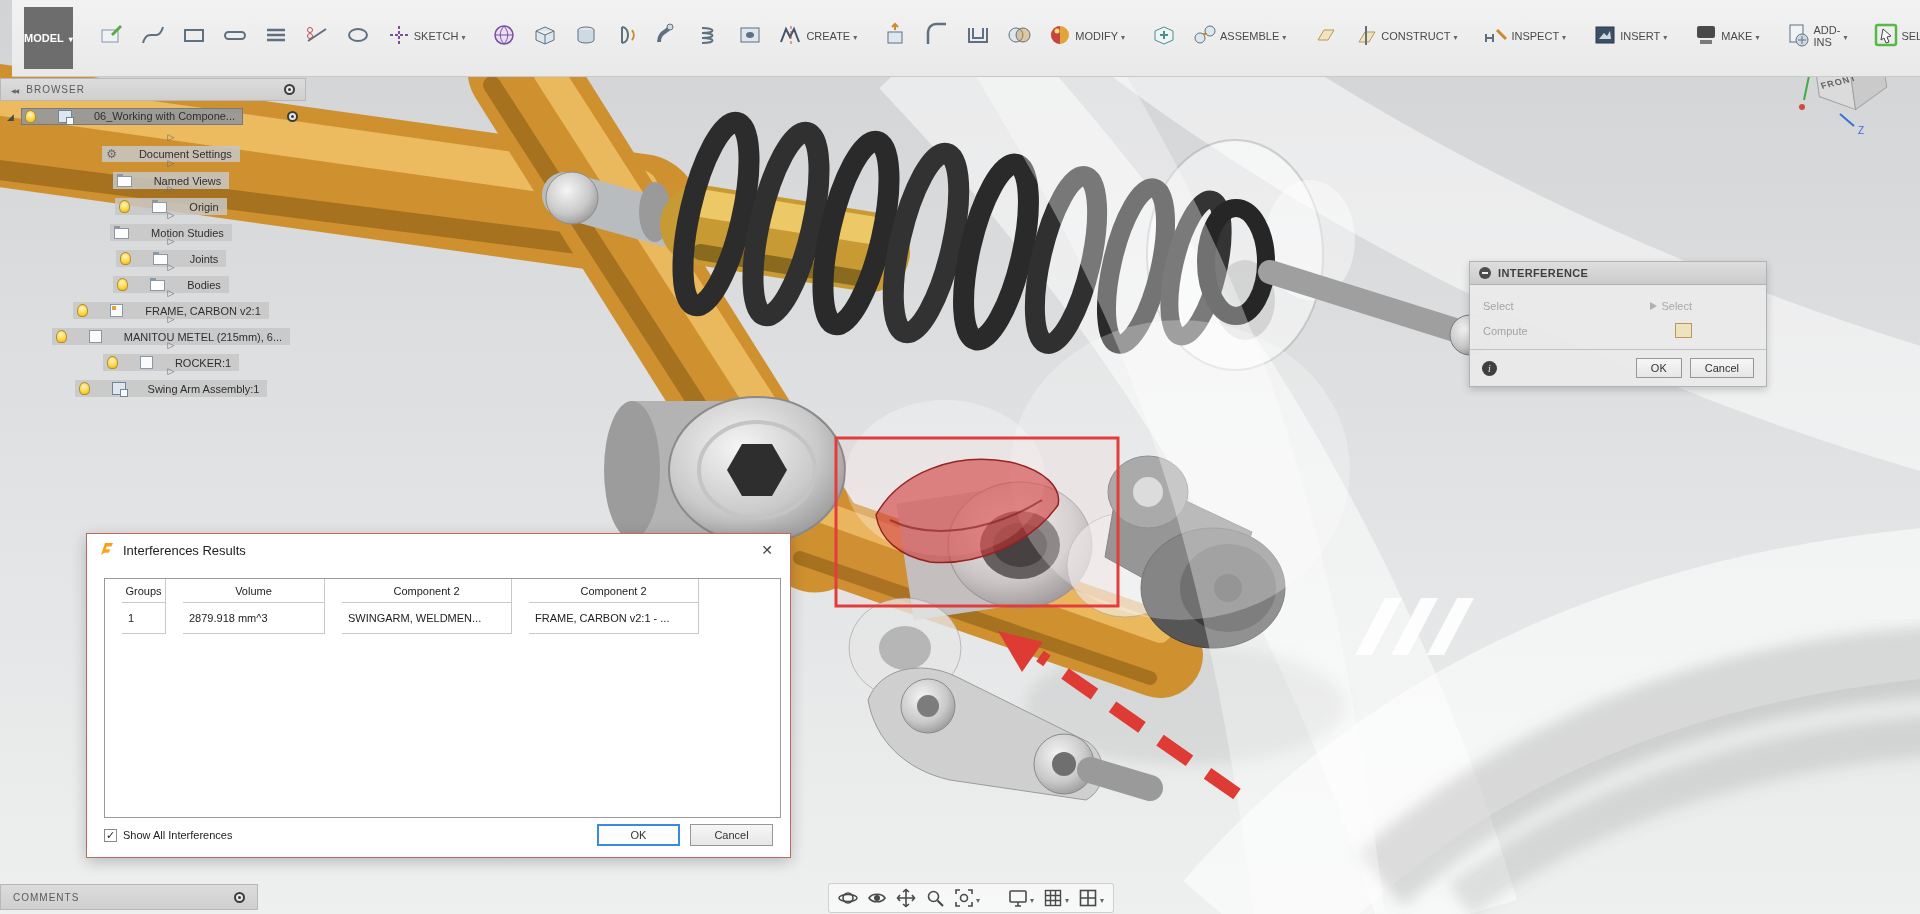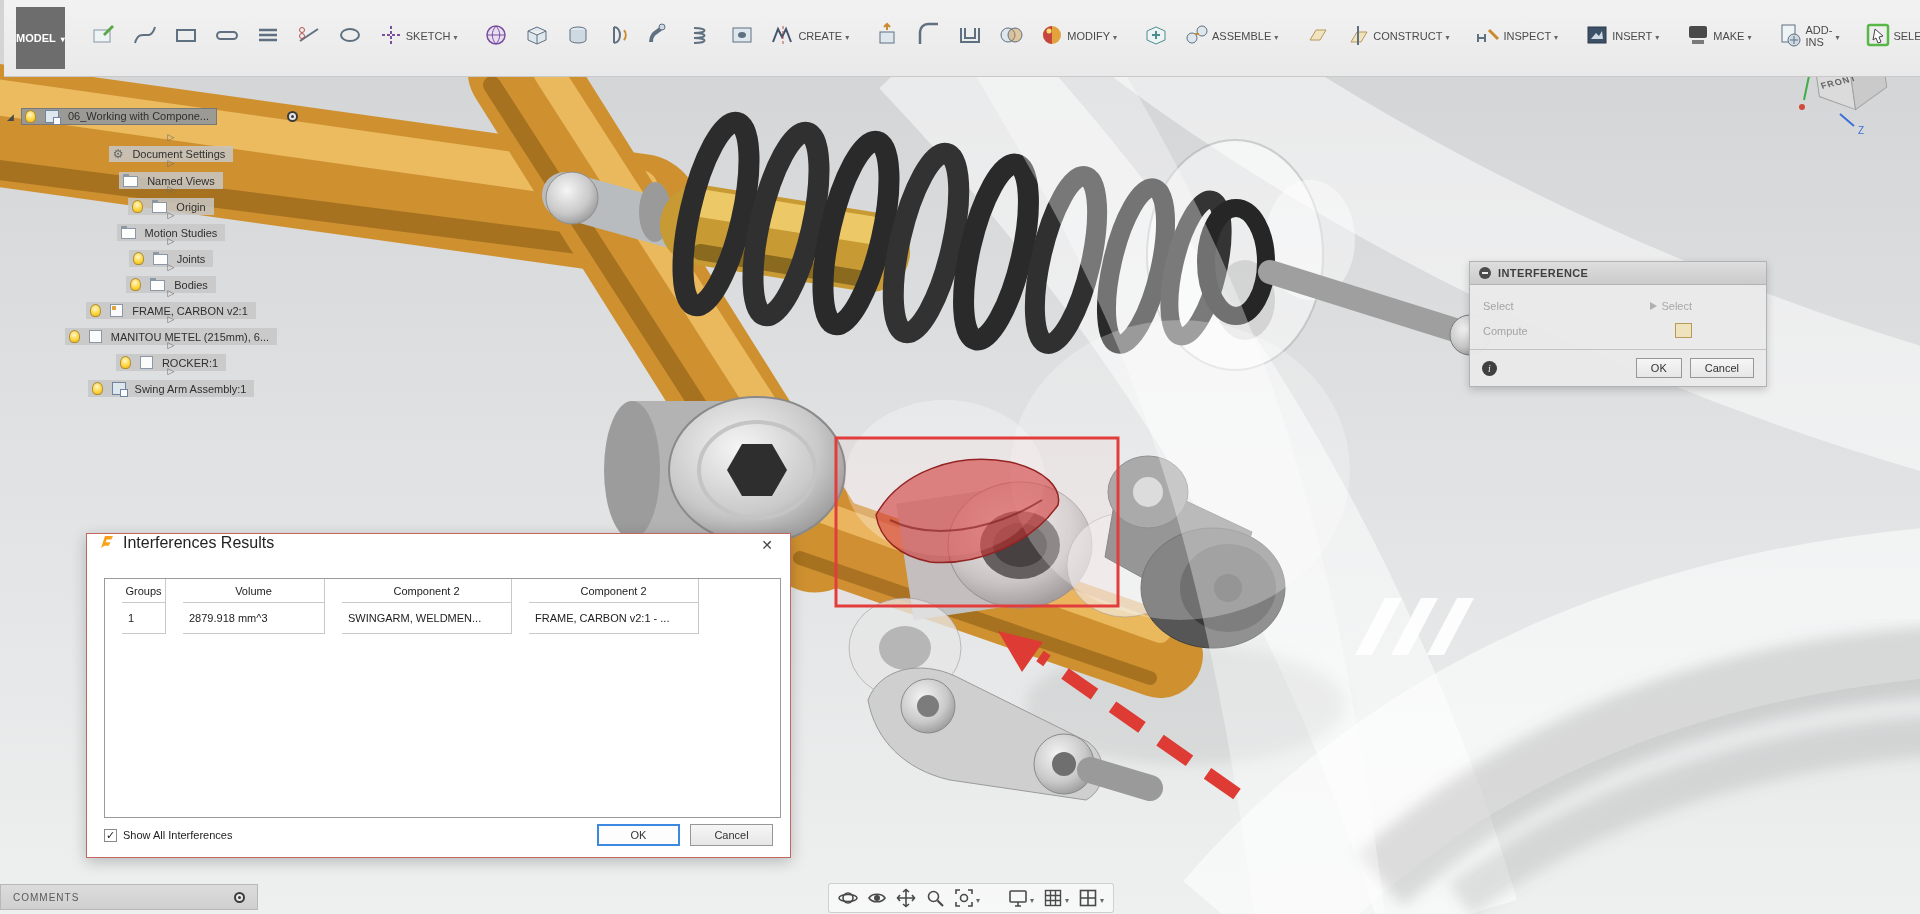--- a/index.html
+++ b/index.html
@@ -1,21 +1,21 @@
 <!DOCTYPE html>
 <html><head>
 <meta charset="utf-8">
 <style>
   html,body{margin:0;padding:0;background:#e8e8e8;}
   #app{position:relative;width:1920px;height:914px;overflow:hidden;
        font-family:"Liberation Sans",sans-serif;-webkit-font-smoothing:antialiased;}
   
   #scene{position:absolute;inset:0;z-index:0;}
   
-  #toolbar{position:absolute;top:0;left:4px;right:0;height:76px;background:linear-gradient(#f2f2f2,#e9e9e9);
+  #toolbar{position:absolute;top:0;left:12px;right:0;height:76px;background:linear-gradient(#f2f2f2,#e9e9e9);
            border-bottom:1px solid #c9c9c9;display:flex;align-items:stretch;z-index:30;justify-content:space-between;}
   .model-btn{width:92px;margin:7px 12px 7px 12px;background:#6d6d6d;color:#fff;display:flex;
              align-items:center;justify-content:center;gap:5px;font-size:11px;font-weight:bold;cursor:pointer;}
   .model-btn .caret::before{color:#fff;}
   .tb-group{display:flex;flex-direction:row;justify-content:space-between;padding:7px 12px 14px;}
   .tb-icons{display:flex;gap:11px;align-items:center;justify-content:center;}
   .tbi{width:30px;height:30px;display:flex;align-items:center;justify-content:center;cursor:pointer;}
   .tbi svg{display:block;}
   .tb-label{display:flex;align-items:center;justify-content:center;gap:3px;font-size:11px;color:#4a4a4a;padding-top:3px;}
   .caret::before{content:"▾";font-size:8px;color:#666;}
@@ -27,21 +27,21 @@
   .dbl::before{content:"◀◀";font-size:6px;letter-spacing:-1px;color:#666;}
   .dot-ic{width:11px;height:11px;border-radius:50%;border:2px solid #3c3c3c;box-sizing:border-box;
           position:relative;background:#e9e9e9;margin-left:auto;cursor:pointer;}
   .dot-ic::after{content:"";position:absolute;inset:2px;border-radius:50%;background:#3c3c3c;}
   #browser-tree{position:absolute;left:4px;top:102px;width:306px;z-index:20;}
   .b-row{display:flex;align-items:center;height:26px;gap:4px;font-size:11px;color:#2f2f2f;}
   .b-row.child{padding-left:28px;flex-direction:column;}
   .tri{width:13px;text-align:center;cursor:pointer;}
   .tri::before{content:"▷";font-size:9px;color:#6a6a6a;}
   .tri.exp::before{content:"◢";font-size:9px;color:#4a4a4a;}
-  .chip{display:inline-flex;align-items:center;gap:9px;background:rgba(199,199,199,.85);padding:2px 8px 2px 4px;}
+  .chip{display:inline-flex;align-items:center;gap:22px;background:rgba(199,199,199,.85);padding:2px 8px 2px 4px;}
   .chip.dark{background:rgba(152,152,152,.95);border:1px solid #787878;padding:1px 7px 1px 3px;}
   .bulb{width:9px;height:11px;border-radius:50% 50% 42% 42%;cursor:pointer;
         background:radial-gradient(circle at 45% 35%,#fff6c8,#ffd43a 60%,#e3ac19);border:1px solid #b08d2f;}
   .ic-gear{font-size:12px;line-height:1;color:#666;}
   .ic-gear::before{content:"⚙";}
   .ic-folder{width:13px;height:9px;background:#fdfdfd;border:1px solid #8a97a5;position:relative;margin-top:2px;}
   .ic-folder::before{content:"";position:absolute;left:-1px;top:-3px;width:6px;height:2px;background:#8a97a5;}
   .ic-comp{width:11px;height:11px;border:1px solid #8a97a5;background:#fbfbfb;position:relative;}
   .ic-comp.orange::after{content:"";position:absolute;left:1px;top:1px;width:4px;height:4px;background:#e2a33c;}
   .ic-asm{width:12px;height:11px;position:relative;background:#dfe7ee;border:1px solid #6f84a0;}
@@ -64,21 +64,21 @@
   .compute-ic{width:15px;height:13px;background:#efe3bd;border:1px solid #b59a5a;cursor:pointer;}
   .ip-footer{border-top:1px solid #c2c2c2;display:flex;align-items:center;gap:8px;padding:8px 12px;}
   .info-ic{width:15px;height:15px;border-radius:50%;background:#3f3f3f;color:#ededed;font-size:10px;font-style:italic;
       display:flex;align-items:center;justify-content:center;cursor:pointer;font-family:"Liberation Serif",serif;}
   .fbtn{font-family:"Liberation Sans",sans-serif;font-size:11px;color:#333;background:linear-gradient(#f6f6f6,#e6e6e6);
       border:1px solid #979797;padding:3px 14px;cursor:pointer;}
   .ip-footer .fbtn:first-of-type{margin-left:auto;}
   
   #results-dialog{position:absolute;left:86px;top:533px;width:705px;height:325px;z-index:40;background:#fff;
       border:1px solid #c0675e;box-shadow:0 4px 14px rgba(0,0,0,.22);box-sizing:border-box;font-size:11px;}
-  .rd-title{height:32px;display:flex;align-items:flex-start;gap:8px;padding:0 12px;color:#222;font-size:16px;}
+  .rd-title{height:32px;display:flex;align-items:center;gap:8px;padding:0 12px;color:#222;font-size:13px;}
   .rd-close{margin-left:auto;width:22px;height:22px;display:flex;align-items:center;justify-content:center;
       color:#444;font-size:14px;cursor:pointer;}
   .rd-close::before{content:"✕";}
   .rd-table{position:absolute;left:17px;top:44px;width:677px;height:240px;border:1px solid #9a9a9a;background:#fff;
       box-sizing:border-box;overflow:hidden;}
   .rd-hrow,.rd-drow{display:flex;}
   .rd-hrow{height:24px;}
   .rd-drow{height:31px;}
   .rd-cell{box-sizing:border-box;border-right:1px solid #c9c9c9;border-bottom:1px solid #c9c9c9;
       display:flex;align-items:center;padding:0 6px;color:#222;white-space:nowrap;overflow:hidden;margin-left:17px;}
@@ -501,20 +501,25 @@
             </svg>
           </span>
     </div>
     <div class="tb-label">
           <span>SELECT</span>
           <span class="caret"></span>
         </div>
   </div>
 </header>
 
+<div id="browser-header">
+  <span class="dbl"></span>
+  <span>BROWSER</span>
+  <span class="dot-ic"></span>
+</div>
 
 <div id="browser-tree">
   <div class="b-row" style="height:28px;">
     <span class="tri exp"></span>
     <span class="chip dark">
       <span class="bulb"></span>
       <span class="ic-asm"></span>
       <span>06_Working with Compone...</span>
     </span>
     <span class="dot-ic" style="margin-right:12px;"></span>

